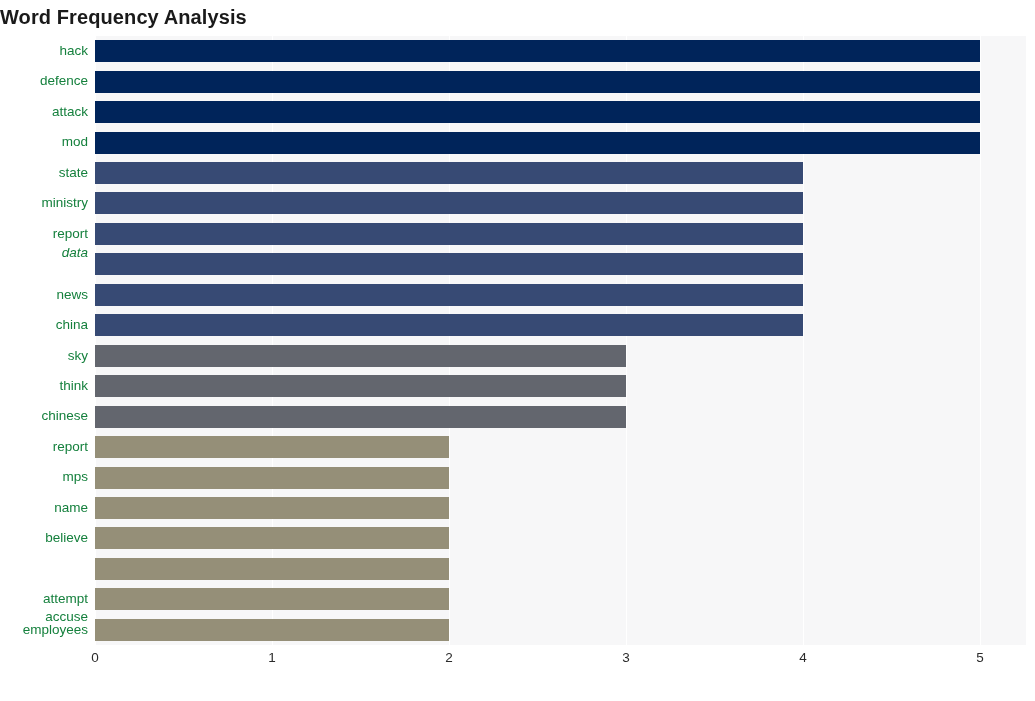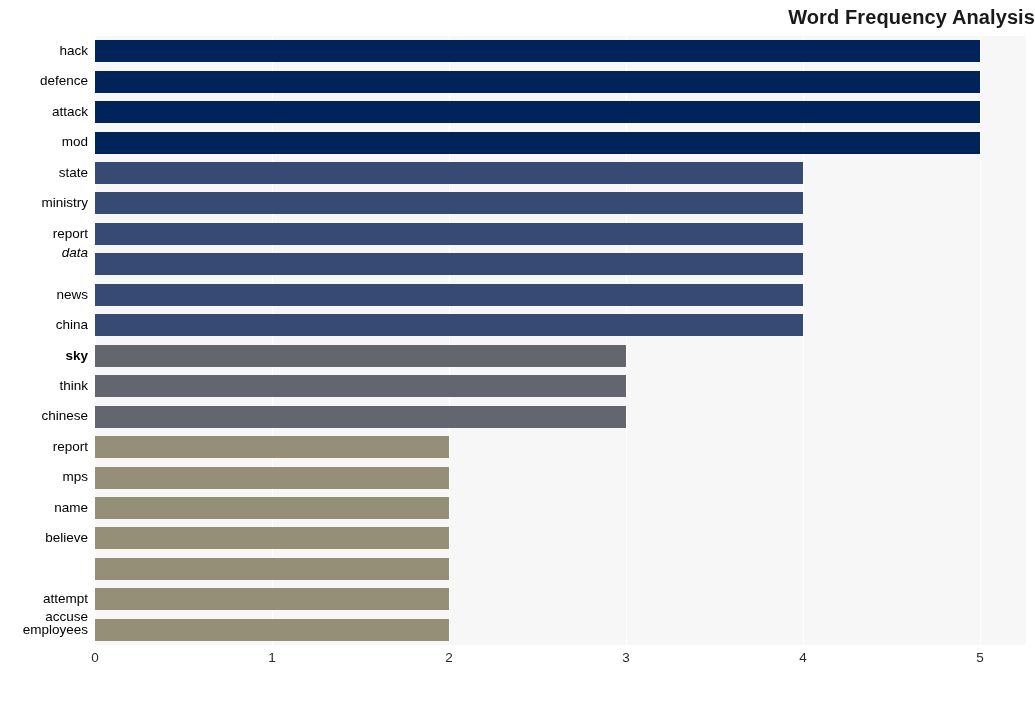--- a/index.html
+++ b/index.html
@@ -13,21 +13,21 @@
   #figure {
     position: relative;
     width: 1035px;
     height: 701px;
     background: #ffffff;
   }
   #chart-title {
     position: absolute;
     left: 0; right: 0;
     top: 6px;
-    text-align: right;
+    text-align: left;
     font-size: 20px;
     font-weight: bold;
     color: #1a1a1a;
     letter-spacing: 0.1px;
   }
   
   #plot-area {
     position: absolute;
     left: 95px;
     top: 36px;
@@ -70,21 +70,21 @@
     width: 88px;
     height: 609px;
   }
   .ytick {
     position: absolute;
     right: 0;
     height: 28.5px;
     line-height: 28.5px;
     text-align: center;
     font-size: 13.5px;
-    color: #000000;
+    color: #15803d;
     white-space: nowrap;
   }
   #xlabels {
     position: absolute;
     left: 0;
     top: 650px;
     width: 1035px;
     height: 22px;
   }
   .xtick {
@@ -189,21 +189,21 @@
       <div class="ytick" style="top: 0px; height: 30.45px; line-height: 30.45px;">hack</div>
       <div class="ytick" style="top: 30.45px; height: 30.45px; line-height: 30.45px;">defence</div>
       <div class="ytick" style="top: 60.9px; height: 30.45px; line-height: 30.45px;">attack</div>
       <div class="ytick" style="top: 91.35px; height: 30.45px; line-height: 30.45px;">mod</div>
       <div class="ytick" style="top: 121.8px; height: 30.45px; line-height: 30.45px;">state</div>
       <div class="ytick" style="top: 152.25px; height: 30.45px; line-height: 30.45px;">ministry</div>
       <div class="ytick" style="top: 182.7px; height: 30.45px; line-height: 30.45px;">report</div>
       <div class="ytick" style="top: 202px; height: 30.45px; line-height: 30.45px; font-style: italic;">data</div>
       <div class="ytick" style="top: 243.6px; height: 30.45px; line-height: 30.45px;">news</div>
       <div class="ytick" style="top: 274.05px; height: 30.45px; line-height: 30.45px;">china</div>
-      <div class="ytick" style="top: 304.5px; height: 30.45px; line-height: 30.45px; font-weight: bold;">sky</div>
+      <div class="ytick" style="top: 304.5px; height: 30.45px; line-height: 30.45px;">sky</div>
       <div class="ytick" style="top: 334.95px; height: 30.45px; line-height: 30.45px;">think</div>
       <div class="ytick" style="top: 365.4px; height: 30.45px; line-height: 30.45px;">chinese</div>
       <div class="ytick" style="top: 395.85px; height: 30.45px; line-height: 30.45px;">report</div>
       <div class="ytick" style="top: 426.3px; height: 30.45px; line-height: 30.45px;">mps</div>
       <div class="ytick" style="top: 456.75px; height: 30.45px; line-height: 30.45px;">name</div>
       <div class="ytick" style="top: 487.2px; height: 30.45px; line-height: 30.45px;">believe</div>
       <div class="ytick" style="top: 517.65px; height: 30.45px; line-height: 30.45px; margin-top: 48px;">accuse</div>
       <div class="ytick" style="top: 548.1px; height: 30.45px; line-height: 30.45px;">attempt</div>
       <div class="ytick" style="top: 578.55px; height: 30.45px; line-height: 30.45px;">employees</div>
     </div>

